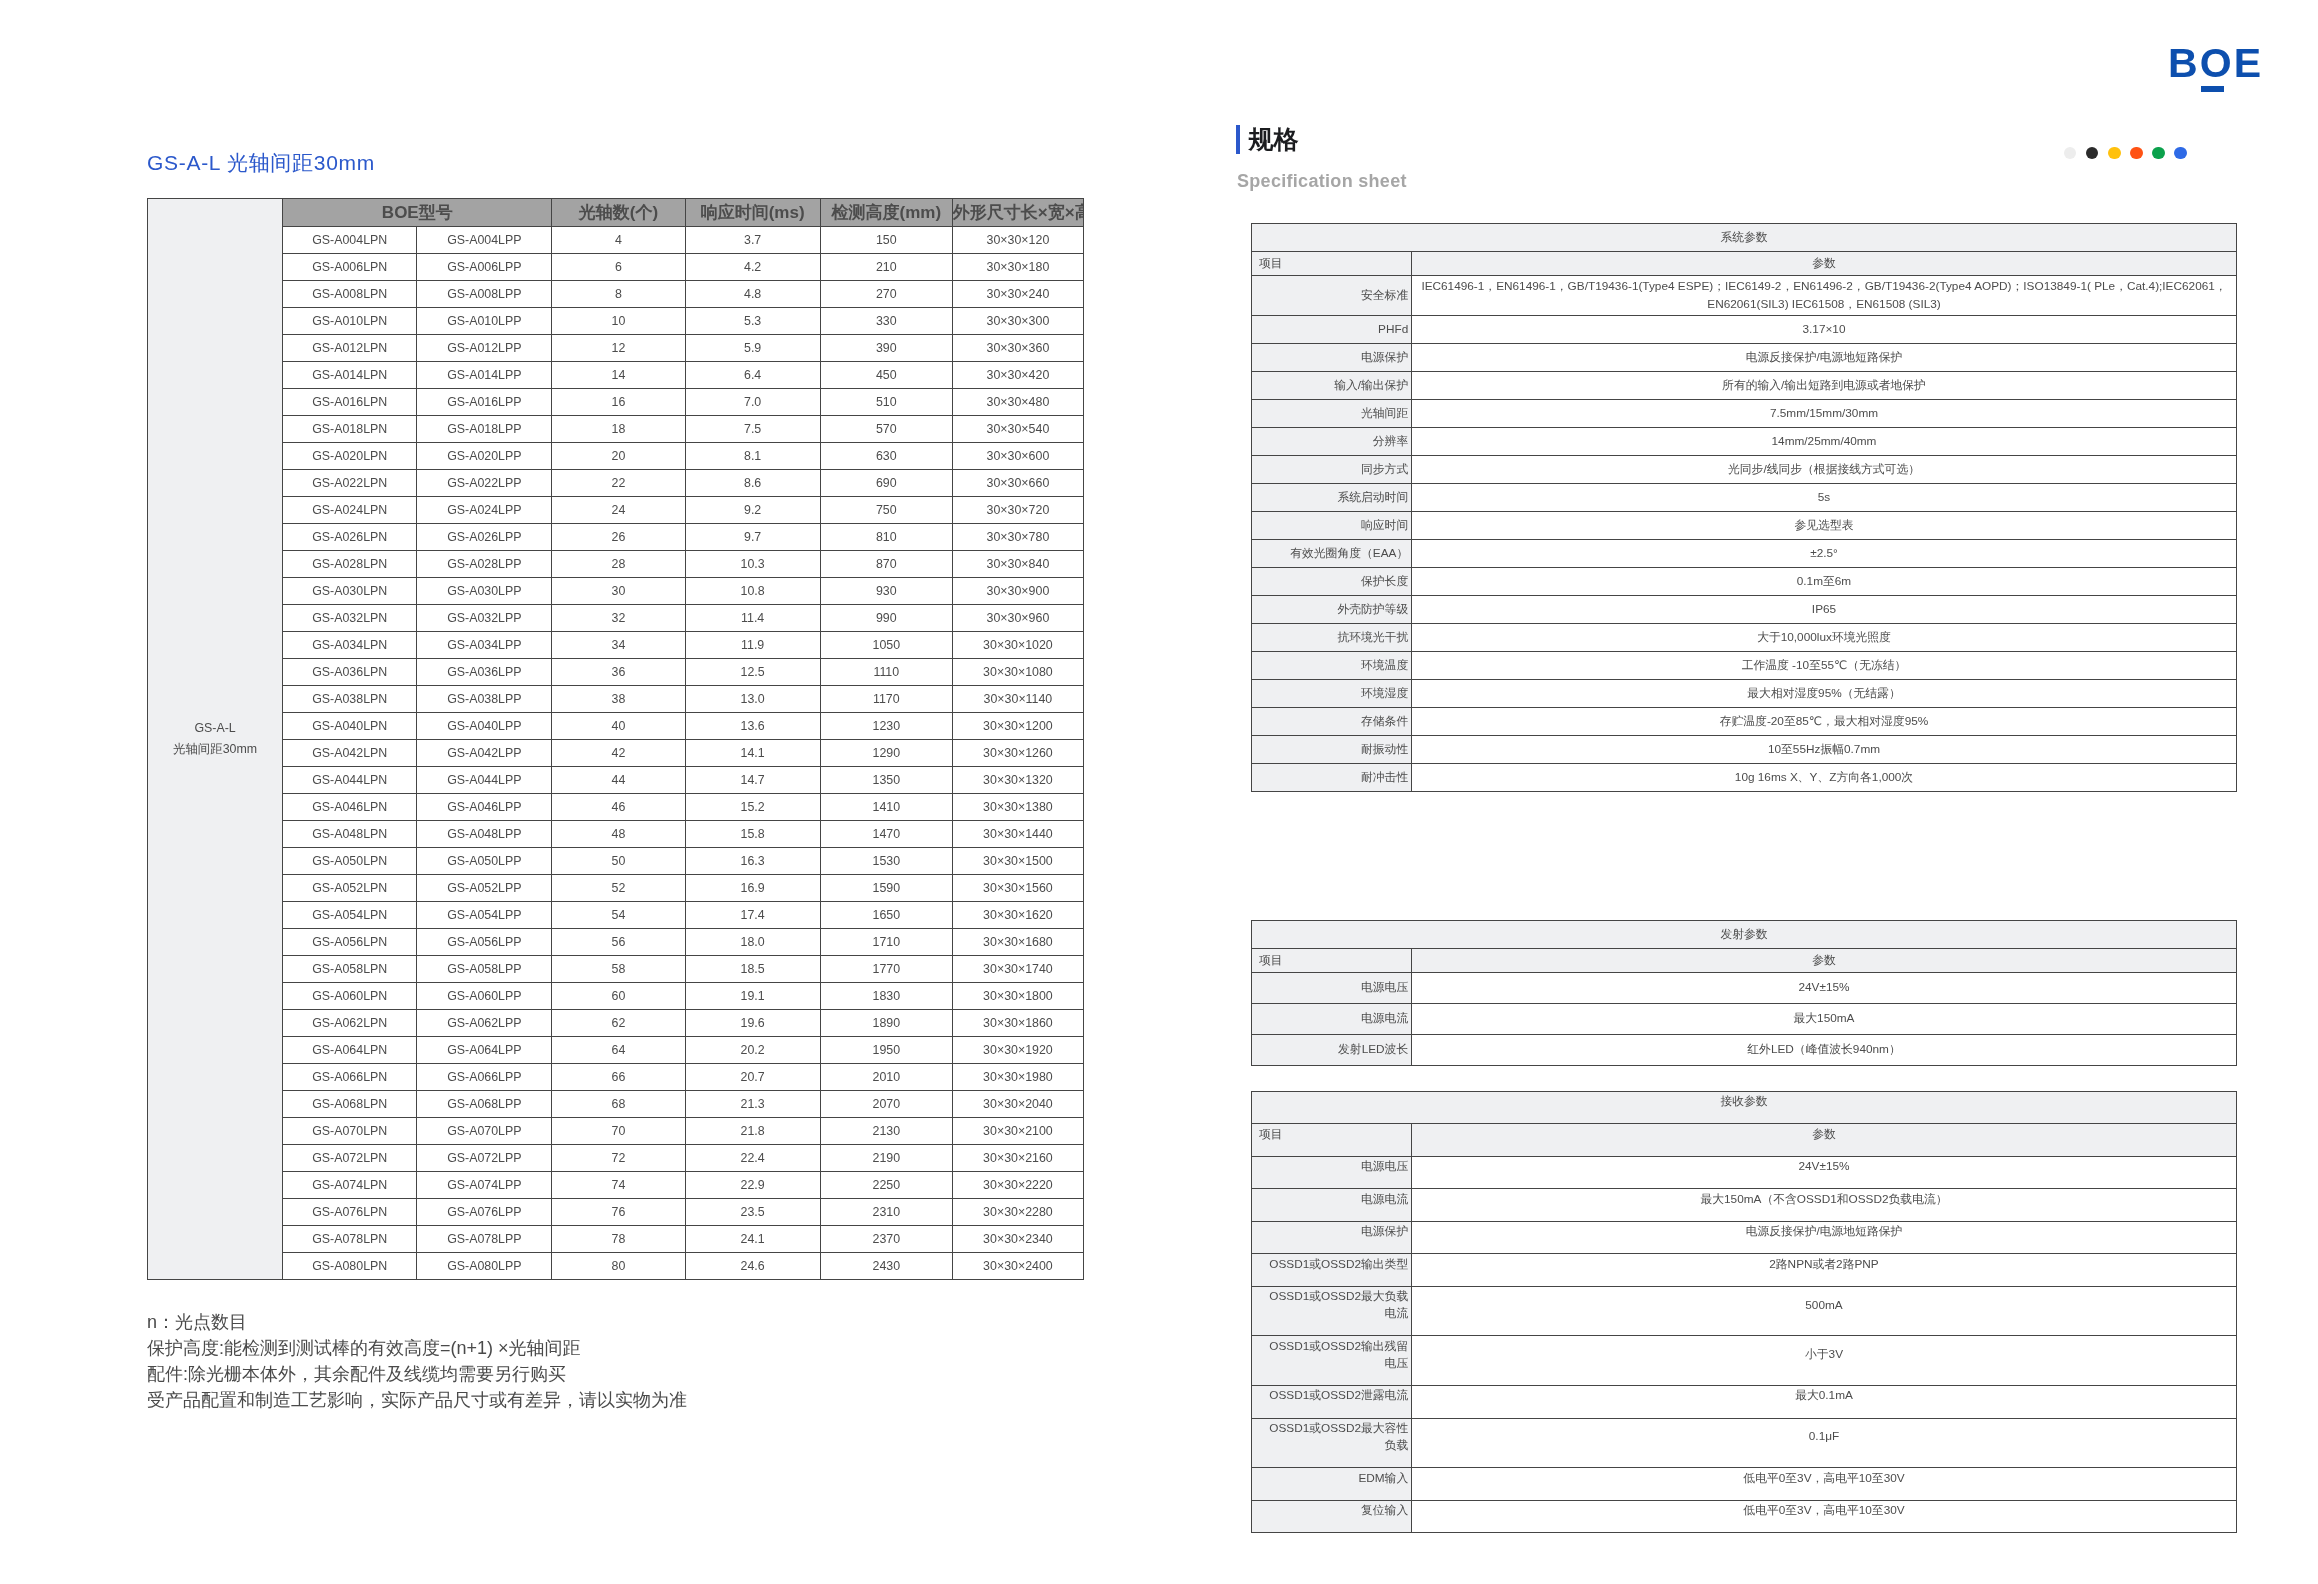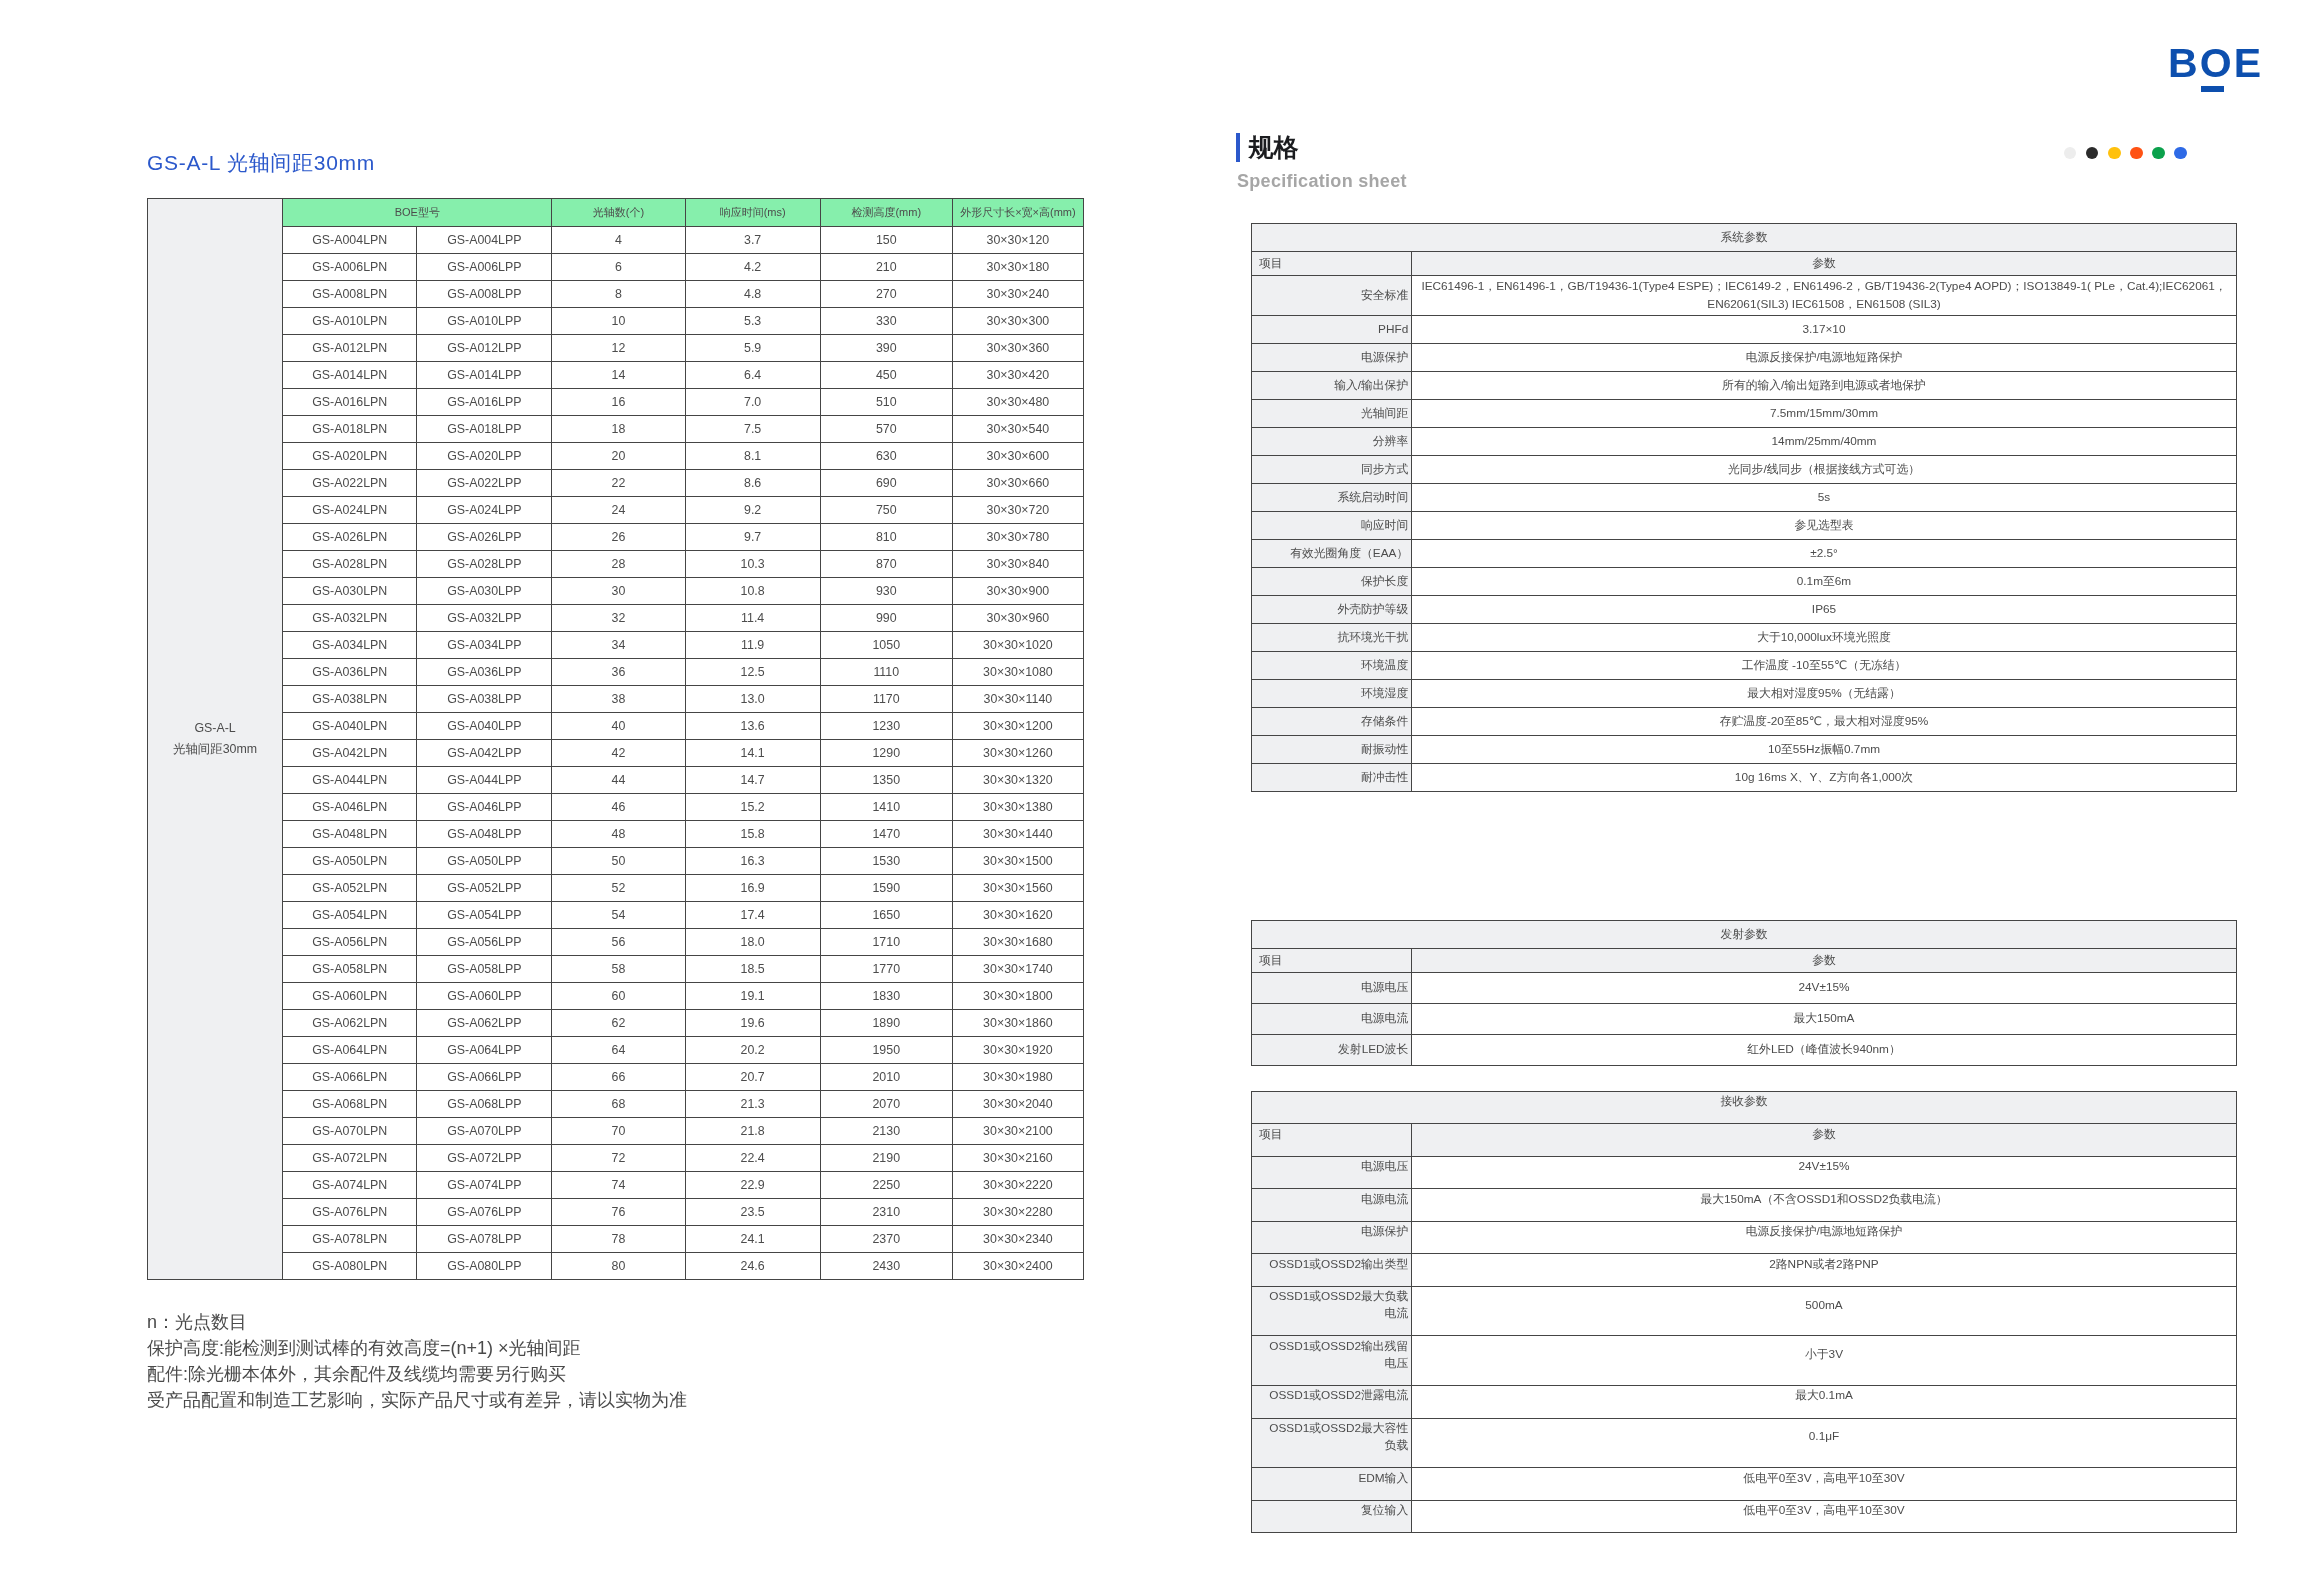--- a/index.html
+++ b/index.html
@@ -18,37 +18,37 @@
     color:var(--accent,#2b58cb);
   }
   table { border-collapse:collapse; table-layout:fixed; }
   .model-table { position:absolute; left:147px; top:198px; width:937px; }
   .model-table td, .model-table th {
     border-top:1.4px solid #454545; border-bottom:1.4px solid #454545;
     border-left:0.7px solid #454545; border-right:0.7px solid #454545;
     height:27px; font-size:12.4px; font-weight:400; text-align:center;
     color:#4c4c4c; overflow:hidden; white-space:nowrap; line-height:1.15;
   }
-  .model-table th { background:#86efac; font-size:11px; height:28px; }
+  .model-table th { background:#a3a3a3; font-size:17px; height:28px;font-weight:bold; }
   .model-table td.group {
     background:#eff0f2; font-size:12.4px; line-height:1.7; white-space:normal;
     vertical-align:middle;
   }
   .notes {
     position:absolute; left:147px; top:1309px;
     font-size:18px; line-height:26px; color:#4a4a4a;
   }
 
   
   .boe-logo {
     position:absolute; left:2168px; top:40px; width:97px; height:62px;
     color:var(--logo,#0d4fae); font-size:41px; font-weight:700; letter-spacing:2.1px;
   }
   .boe-logo .bar { position:absolute; left:32.5px; top:46px; width:23.5px; height:6.2px; background:var(--logo,#0d4fae); }
-  .sec-header { position:absolute; left:1236px; top:131px; display:flex; align-items:center; }
+  .sec-header { position:absolute; left:1236px; top:123px; display:flex; align-items:center; }
   .sec-bar { width:4.1px; height:29px; background:var(--accent,#2b58cb); margin-right:8.3px; }
   .sec-title { font-size:25px; font-weight:600; color:#1b1c1f; }
   .sec-sub { position:absolute; left:1237px; top:171px; font-size:18px; font-weight:700; color:#a6a6a6; letter-spacing:0.3px; }
   .dots { position:absolute; left:2064px; top:147px; display:flex; gap:9.7px; }
   .dot { width:12.4px; height:12.4px; border-radius:50%; display:inline-block; }
 
   
   .spec-table { position:absolute; width:985px; left:1251px; }
   .spec-table td {
     border-top:1.4px solid #454545; border-bottom:1.4px solid #454545;

